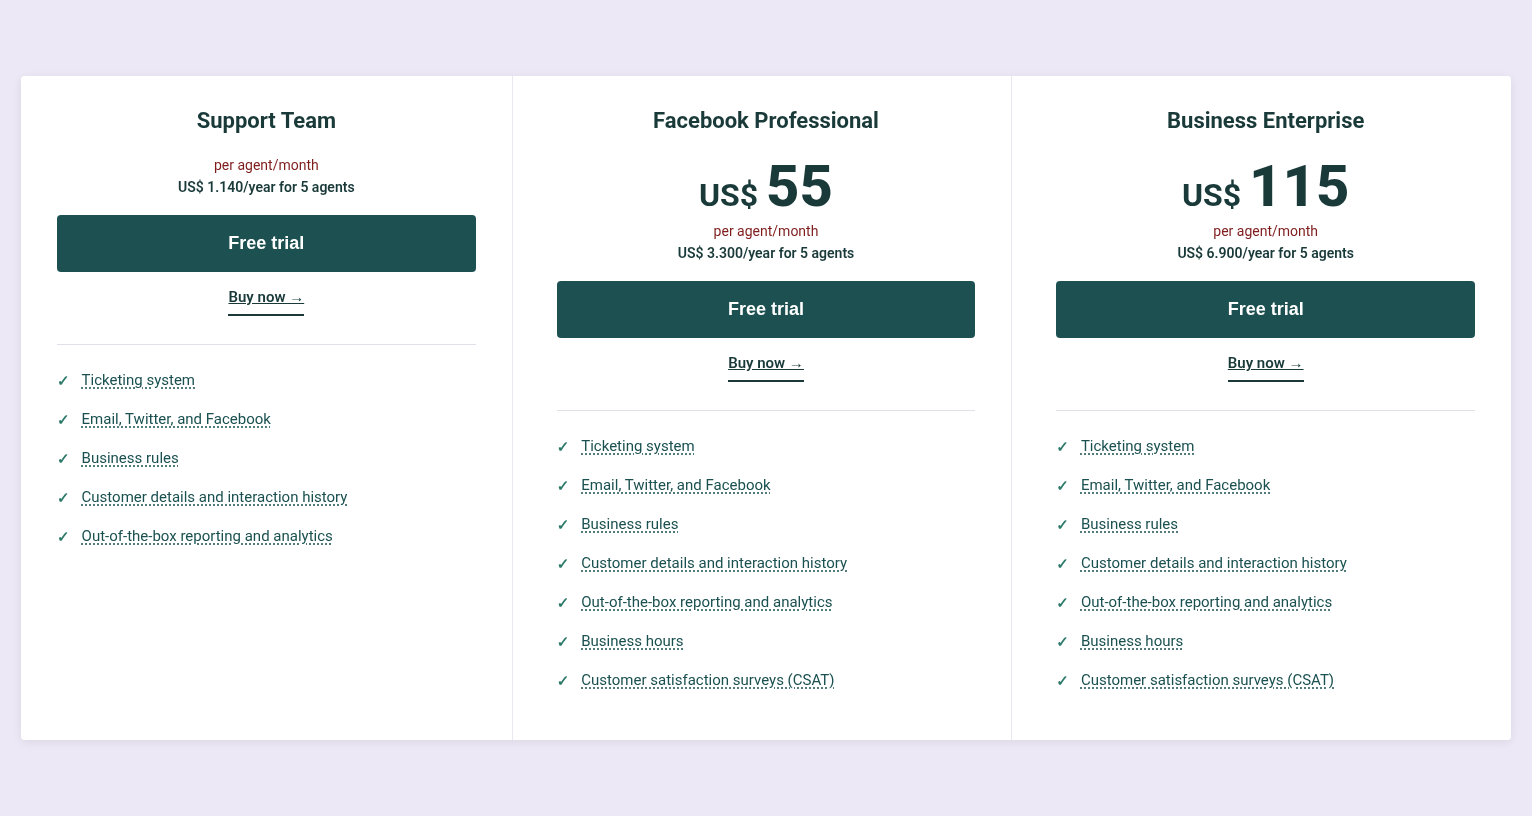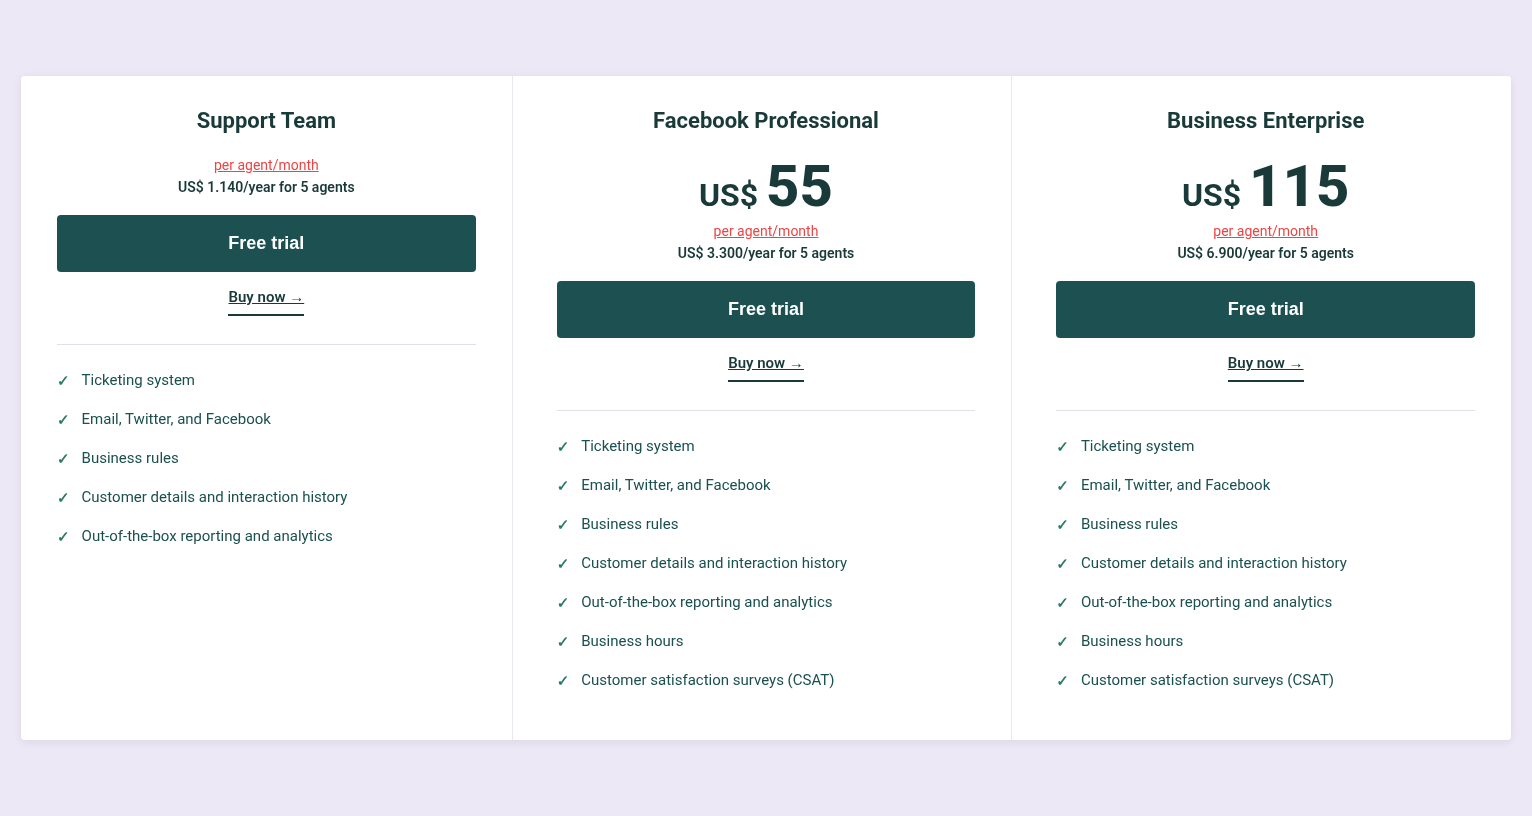--- a/index.html
+++ b/index.html
@@ -61,23 +61,22 @@
       margin-bottom: 8px;
     }
 
     .price-currency {
       font-size: 32px;
       font-weight: 700;
     }
 
     .price-period {
       font-size: 14px;
-      color: #ef4444;
+      color: #7f1d1d;
       margin-bottom: 6px;
-      text-decoration: underline;
     }
 
     .price-annual {
       font-size: 14px;
       font-weight: 600;
       color: #1a3a3a;
     }
 
     .free-trial-btn {
       display: block;
@@ -127,20 +126,21 @@
 
     .check-icon {
       color: #2d7a6a;
       font-size: 15px;
       margin-top: 1px;
       flex-shrink: 0;
       font-weight: 700;
     }
 
     .feature-text {
+      text-decoration: underline;
       text-decoration-style: dotted;
       text-underline-offset: 3px;
       color: #1a5050;
       font-size: 15px;
     }
 
     .divider {
       height: 1px;
       background: #e0e0ea;
       margin: 4px 0 16px;

